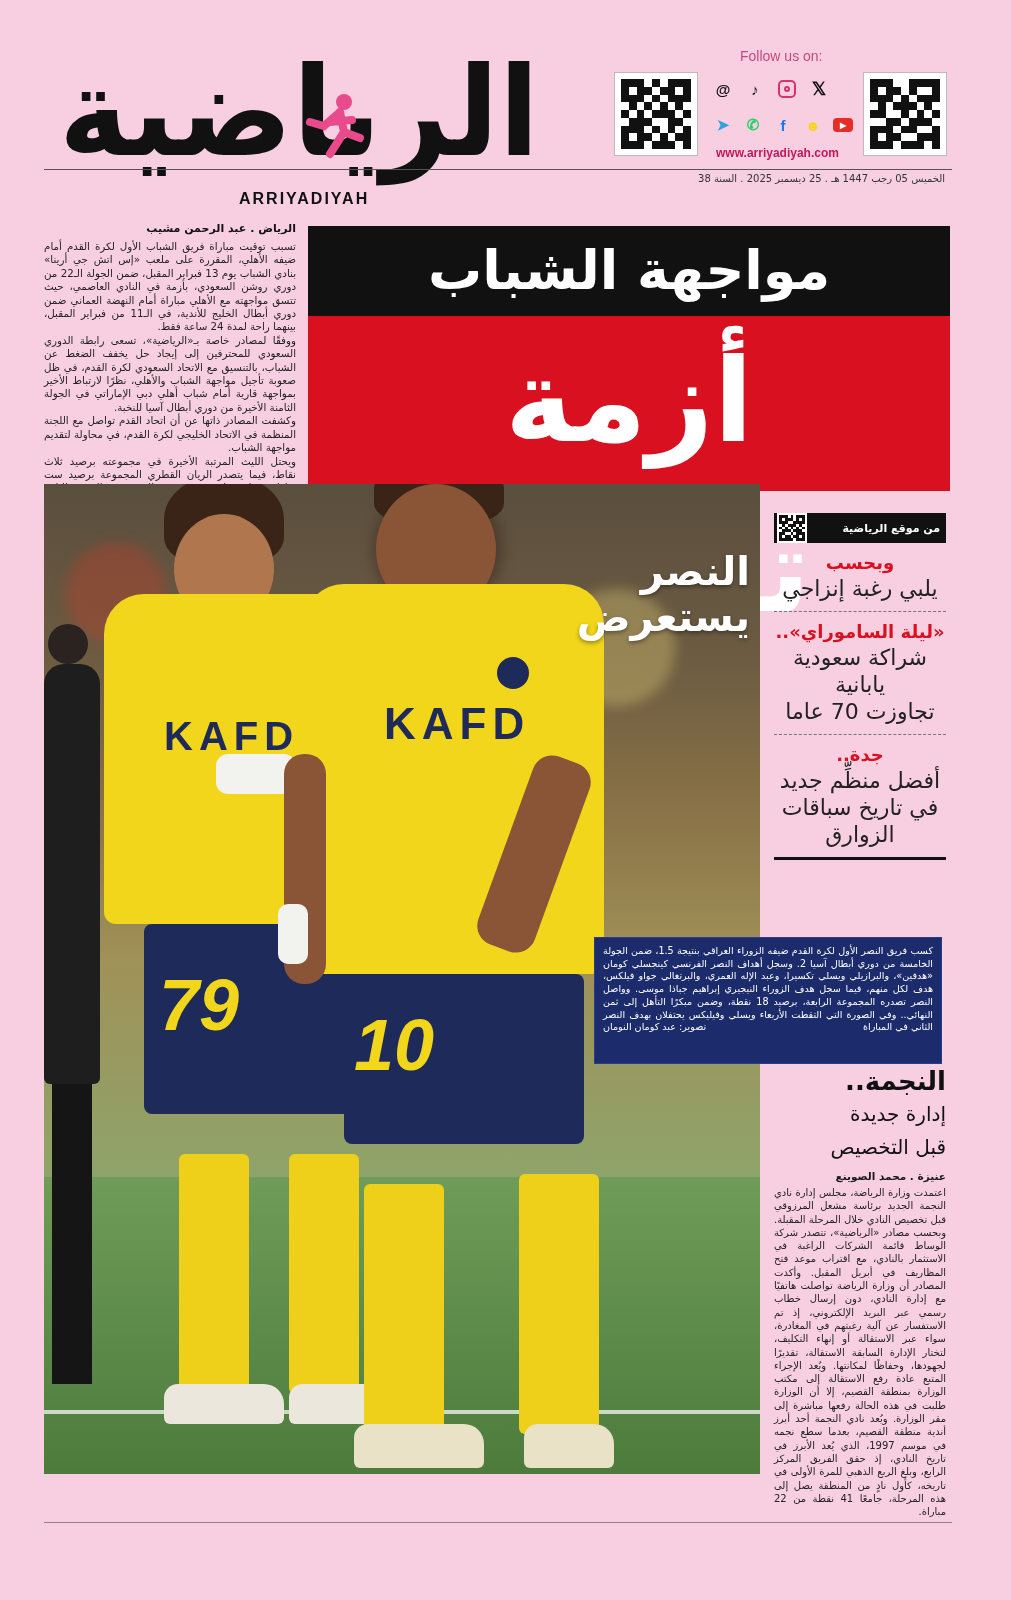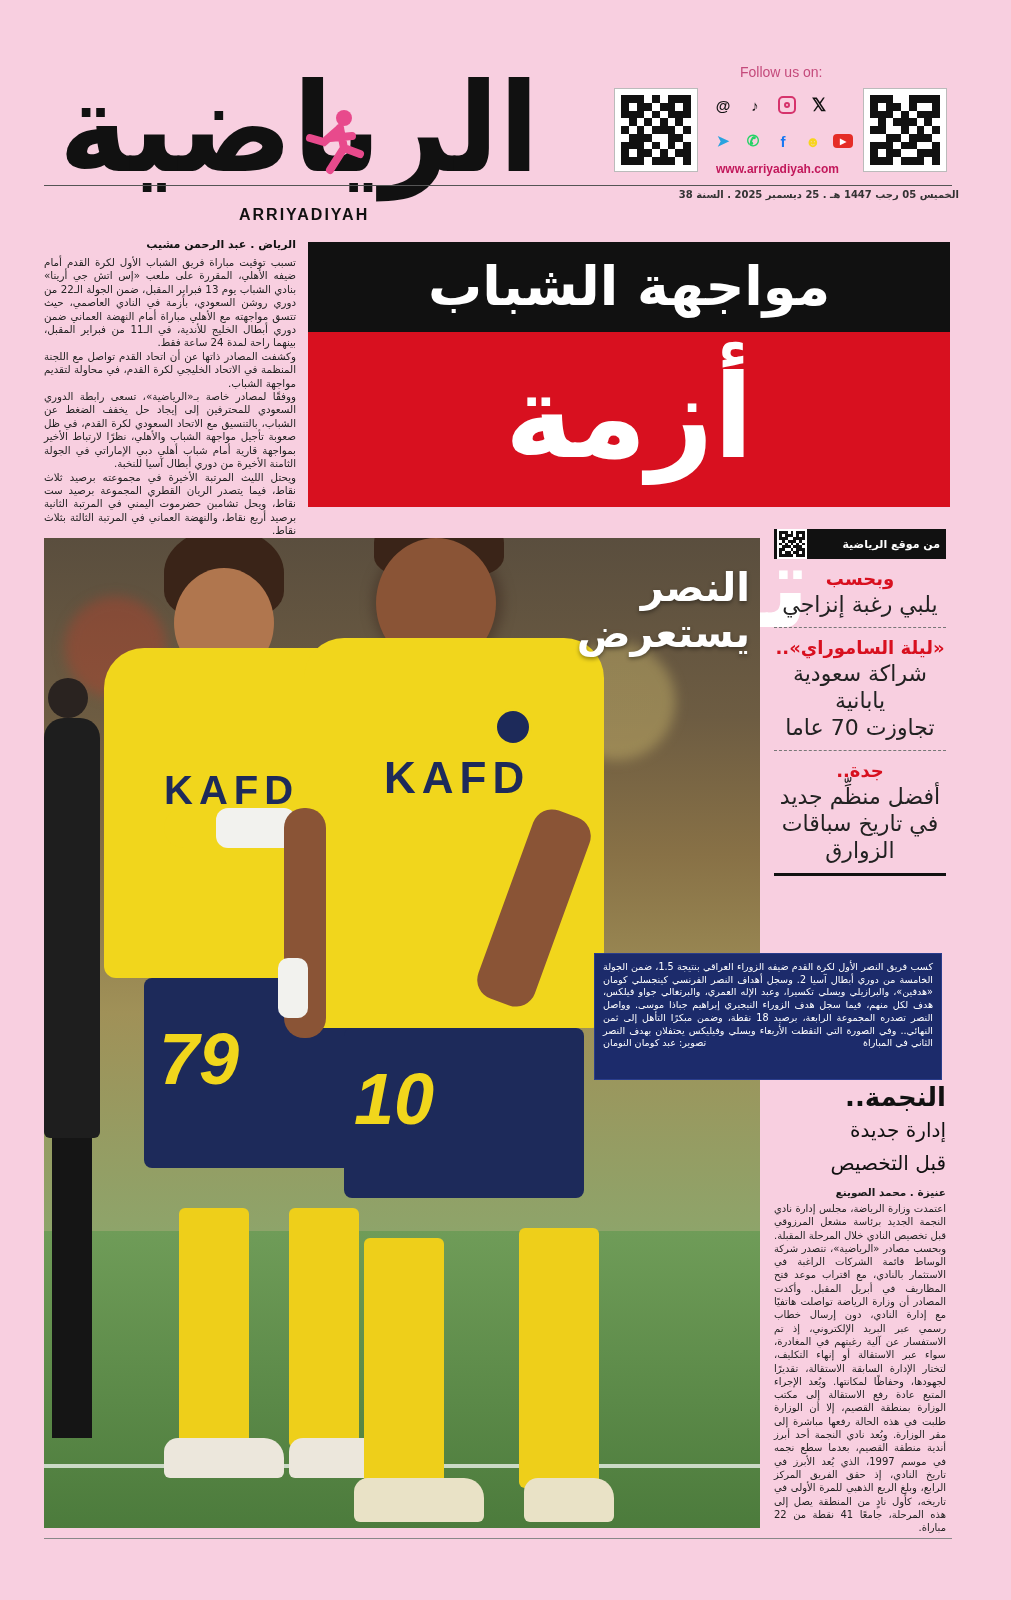--- a/index.html
+++ b/index.html
@@ -4,21 +4,21 @@
 <style>
   * { box-sizing: border-box; margin: 0; padding: 0; }
   html, body { width: 1011px; height: 1600px; }
   body {
     background: #f8cfe0;
     font-family: "DejaVu Sans", "Liberation Sans", sans-serif;
     color: #1a1a1a;
     position: relative;
     overflow: hidden;
   }
-  .abs { position: absolute; margin-top: 16px; }
+  .abs { position: absolute; }
 
   
   .logo-wrap { left: 44px; top: 42px; width: 510px; height: 170px; }
   .logo-text {
     position: absolute; right: 0; top: 0; width: 100%;
     font-family: "DejaVu Sans", sans-serif; font-weight: 900;
     font-size: 118px; line-height: 140px; color: #111; direction: rtl; text-align: center;
     letter-spacing: -4px; transform: scaleY(1.05);
   }
   .logo-runner {
@@ -31,36 +31,36 @@
 
   .follow-label { left: 740px; top: 48px; font-size: 14px; color: #c44a7b; font-family: "Liberation Sans", sans-serif; }
   .qr-box { width: 84px; height: 84px; background: #fff; border: 1px solid #bbb; padding: 6px; }
   .qr-grid { width: 100%; height: 100%; display: grid; grid-template-columns: repeat(9, 1fr); grid-template-rows: repeat(9, 1fr); gap: 0; }
   .qr-grid span { background: #111; }
   .qr-grid span.w { background: #fff; }
   .social-row { display: flex; gap: 10px; align-items: center; }
   .soc { width: 22px; height: 22px; display: flex; align-items: center; justify-content: center; font-size: 15px; font-weight: 700; font-family: "Liberation Sans", sans-serif; }
   .site-url { left: 716px; top: 146px; font-size: 12px; font-weight: 700; color: #c2185b; font-family: "Liberation Sans", sans-serif; }
   .head-rule { left: 44px; width: 908px; top: 169px; height: 1px; background: #555; }
-  .dateline { right: 52px; top: 173px; font-size: 10px; color: #333; direction: rtl; font-weight: bold; }
+  .dateline { right: 66px; top: 173px; font-size: 10px; color: #333; direction: rtl; }
 
   
   .left-col { left: 44px; top: 222px; width: 252px; direction: rtl; text-align: justify; }
   .byline { font-size: 11px; font-weight: 700; color: #111; margin-bottom: 5px; }
   .body-text { font-size: 10.3px; line-height: 13.4px; color: #222; }
   .body-text p { margin-bottom: 0; }
 
   
   .hl-top { left: 308px; top: 226px; width: 642px; height: 90px; background: #111; color: #fff; direction: rtl; text-align: center;
     font-weight: 900; font-size: 54px; line-height: 90px; letter-spacing: -1px; }
   .hl-bottom { left: 308px; top: 316px; width: 642px; height: 175px; background: #d8101f; color: #fff; direction: rtl; text-align: center;
     font-weight: 900; font-size: 116px; line-height: 170px; letter-spacing: -3px; }
 
   
-  .photo { left: 44px; top: 522px; width: 716px; height: 990px; overflow: hidden;
+  .photo { left: 44px; top: 484px; width: 716px; height: 990px; overflow: hidden;
     background: linear-gradient(180deg, #5a4e3e 0%, #6d5c42 18%, #887146 32%, #a09158 48%, #8ea46a 70%, #5d8a4f 86%, #4e7a3e 100%); }
   .crowd { position: absolute; left: 0; top: 0; width: 100%; height: 55%;
     background:
       radial-gradient(circle at 10% 20%, rgba(200,60,40,.35) 0 6%, transparent 7%),
       radial-gradient(circle at 80% 30%, rgba(230,210,120,.35) 0 8%, transparent 9%),
       radial-gradient(circle at 55% 12%, rgba(60,40,30,.5) 0 10%, transparent 11%),
       radial-gradient(circle at 30% 40%, rgba(180,160,100,.3) 0 8%, transparent 9%);
     filter: blur(6px); }
   .pitch { position: absolute; left: 0; bottom: 0; width: 100%; height: 30%; background: linear-gradient(180deg,#6f9c58,#4c7b3c); }
   .pitch-line { position: absolute; left: 0; right: 0; bottom: 60px; height: 4px; background: rgba(255,255,255,.7); }
@@ -310,22 +310,22 @@
 </div>
 <div class="abs site-url">www.arriyadiyah.com</div>
 
 <div class="abs head-rule"></div>
 <div class="abs dateline">الخميس 05 رجب 1447 هـ . 25 ديسمبر 2025 . السنة 38</div>
 
 <div class="abs left-col">
   <div class="byline">الرياض . عبد الرحمن مشيب</div>
   <div class="body-text">
     <p>تسبب توقيت مباراة فريق الشباب الأول لكرة القدم أمام ضيفه الأهلي، المقررة على ملعب «إس اتش جي أرينا» بنادي الشباب يوم 13 فبراير المقبل، ضمن الجولة الـ22 من دوري روشن السعودي، بأزمة في النادي العاصمي، حيث تتسق مواجهته مع الأهلي مباراة أمام النهضة العماني ضمن دوري أبطال الخليج للأندية، في الـ11 من فبراير المقبل، بينهما راحة لمدة 24 ساعة فقط.</p>
+    <p>ووفقًا لمصادر خاصة بـ«الرياضية»، تسعى رابطة الدوري السعودي للمحترفين إلى إيجاد حل يخفف الضغط عن الشباب، بالتنسيق مع الاتحاد السعودي لكرة القدم، في ظل صعوبة تأجيل مواجهة الشباب والأهلي، نظرًا لارتباط الأخير بمواجهة قارية أمام شباب أهلي دبي الإماراتي في الجولة الثامنة الأخيرة من دوري أبطال آسيا للنخبة.</p>
     <p>وكشفت المصادر ذاتها عن أن اتحاد القدم تواصل مع اللجنة المنظمة في الاتحاد الخليجي لكرة القدم، في محاولة لتقديم مواجهة الشباب.</p>
-    <p>ووفقًا لمصادر خاصة بـ«الرياضية»، تسعى رابطة الدوري السعودي للمحترفين إلى إيجاد حل يخفف الضغط عن الشباب، بالتنسيق مع الاتحاد السعودي لكرة القدم، في ظل صعوبة تأجيل مواجهة الشباب والأهلي، نظرًا لارتباط الأخير بمواجهة قارية أمام شباب أهلي دبي الإماراتي في الجولة الثامنة الأخيرة من دوري أبطال آسيا للنخبة.</p>
     <p>ويحتل الليث المرتبة الأخيرة في مجموعته برصيد ثلاث نقاط، فيما يتصدر الريان القطري المجموعة برصيد ست نقاط، ويحل تشامبن حضرموت اليمني في المرتبة الثانية برصيد أربع نقاط، والنهضة العماني في المرتبة الثالثة بثلاث نقاط.</p>
   </div>
 </div>
 
 <div class="abs hl-top">مواجهة الشباب والأهلي..</div>
 <div class="abs hl-bottom">أزمة توقيت</div>
 
 <div class="abs photo">
   <div class="crowd"></div>
   <div class="pitch">

